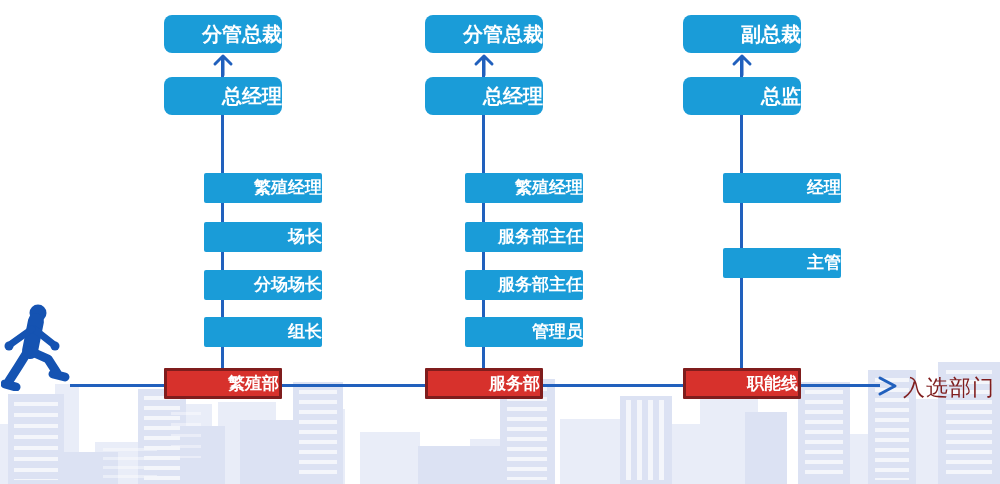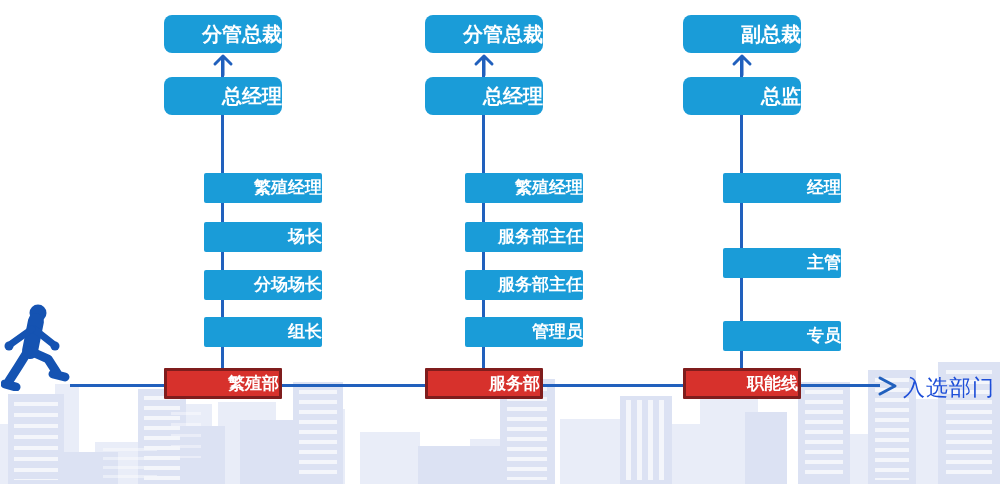--- a/index.html
+++ b/index.html
@@ -24,21 +24,21 @@
   .la{top:173px}.lb{top:222px}.lc{top:270px}.ld{top:317px}
   .lb3{top:248px}.lc3{top:321px}
   .box-dept{
     top:368px;height:31px;line-height:25px;font-size:17px;
     background:#d7312c;border:3px solid #7f1d1d;border-radius:1px;
   }
   
   #axis-line{position:absolute;left:70px;top:384px;width:810px;height:3px;background:#2160bd;}
   #axis-arrow{position:absolute;left:876px;top:374px;width:22px;height:24px;}
   #axis-label{
-    position:absolute;left:903px;top:373px;font-size:22px;color:#1d4ed8;
+    position:absolute;left:903px;top:373px;font-size:22px;color:#7f1d1d;
     letter-spacing:1px;white-space:nowrap;
   }
   
   #person{position:absolute;left:1px;top:303px;width:70px;height:88px;}
 </style>
 </head>
 <body>
 
 <div id="stage">
 
@@ -139,17 +139,16 @@
 
   <div class="col col-3">
     <div class="vline"></div>
     <svg class="uparrow" viewBox="0 0 22 24">
       <path d="M11 3 L11 22 M3 11 L11 3 L19 11" fill="none" stroke="#2160bd" stroke-width="3" stroke-linecap="round" stroke-linejoin="round"></path>
     </svg>
     <div class="box box-exec ex-2">总监</div>
     <div class="box box-exec ex-1">副总裁</div>
     <div class="box box-mid la">经理</div>
     <div class="box box-mid lb3">主管</div>
-    <div class="box box-mid lc3">专员</div>
     <div class="box box-dept">职能线</div>
   </div>
 
 </div>
 
 </body></html>

